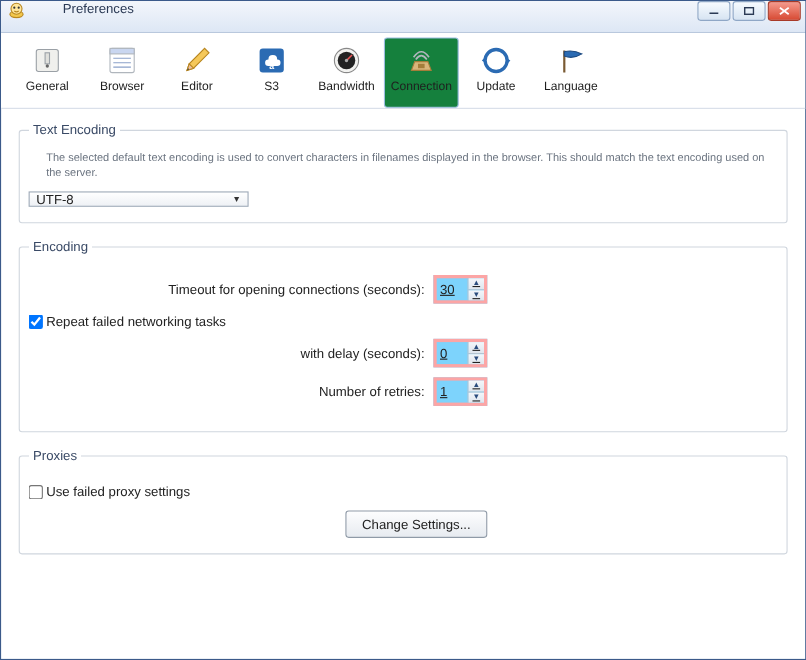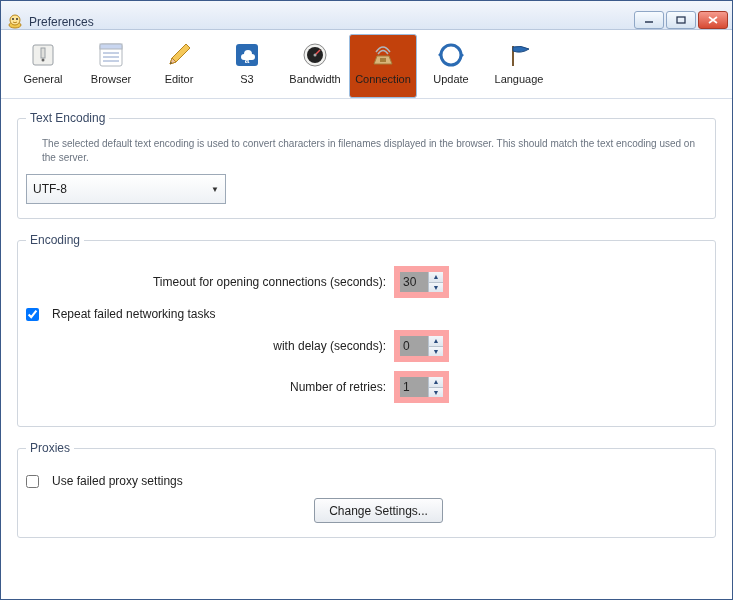--- a/index.html
+++ b/index.html
@@ -19,22 +19,23 @@
     position: relative;
     display: flex;
     flex-direction: column;
   }
   
   .titlebar {
     height: 28px;
     background: linear-gradient(#f3f6fb, #dde7f5);
     border-bottom: 1px solid #b9c8dd;
     display: flex;
-    align-items: flex-end;
+    align-items: flex-start;
     padding: 0 4px 0 6px;
+    gap: 28px;
   }
   .titlebar .app-icon {
     width: 16px; height: 16px;
     margin-right: 6px;
   }
   .titlebar .title {
     flex: 1;
     color: #2b3a55;
     font-size: 12px;
   }
@@ -73,21 +74,21 @@
     align-items: center;
     justify-content: flex-start;
     padding-top: 4px;
     gap: 2px;
     border: 1px solid transparent;
     border-radius: 3px;
     box-sizing: border-box;
     color: #1f1f1f;
   }
   .tool-item.active {
-    background: #c2410c;
+    background: #15803d;
     border-color: #9bbde0;
   }
   .tool-item .icon {
     width: 32px; height: 32px;
     display:flex; align-items:center; justify-content:center;
   }
   .tool-item .label {
     font-size: 11px;
     text-align: center;
   }
@@ -111,21 +112,21 @@
     font-size: 12px;
   }
   .desc {
     color: #6b7480;
     font-size: 10px;
     line-height: 1.35;
     margin: 2px 0 10px 16px;
   }
   .select {
     width: 200px;
-    height: 30px;
+    height: 14px;
     border: 1px solid #9da9b7;
     background: linear-gradient(#fff,#eef1f5);
     display: flex;
     align-items: center;
     justify-content: space-between;
     padding: 0 6px;
     box-sizing: border-box;
     font-size: 12px;
   }
   .select .caret { font-size: 8px; color:#333; }
@@ -139,22 +140,23 @@
     width: 360px;
     text-align: right;
     padding-right: 8px;
     font-size: 12px;
     color: #222;
   }
   .spinner {
     display: inline-flex;
     align-items: stretch;
     height: 20px;
-    border: 6px solid #fca5a5;
-    background: #a3a3a3;
+    border: 3px solid #fca5a5;
+    background: #7dd3fc;
+    text-decoration: underline;
   }
   .spinner .val {
     width: 22px;
     padding: 0 3px;
     display:flex; align-items:center;
     font-size: 12px;
   }
   .spinner .arrows {
     display:flex; flex-direction:column;
     border-left:1px solid #b8c2cd;
@@ -164,21 +166,21 @@
     flex:1;
     display:flex;align-items:center;justify-content:center;
     font-size:7px;
     background: linear-gradient(#f3f6fa,#dfe6ee);
     color:#2a4c7d;
   }
   .spinner .arrows span:first-child { border-bottom:1px solid #b8c2cd; }
 
   label.checkbox {
     display:flex; align-items:center;
-    gap:13px;
+    gap:3px;
     font-size:12px;
   }
   input[type=checkbox] {
     width:13px; height:13px;
     margin:0;
   }
   .btn {
     display:inline-flex;
     align-items:center;
     justify-content:center;

